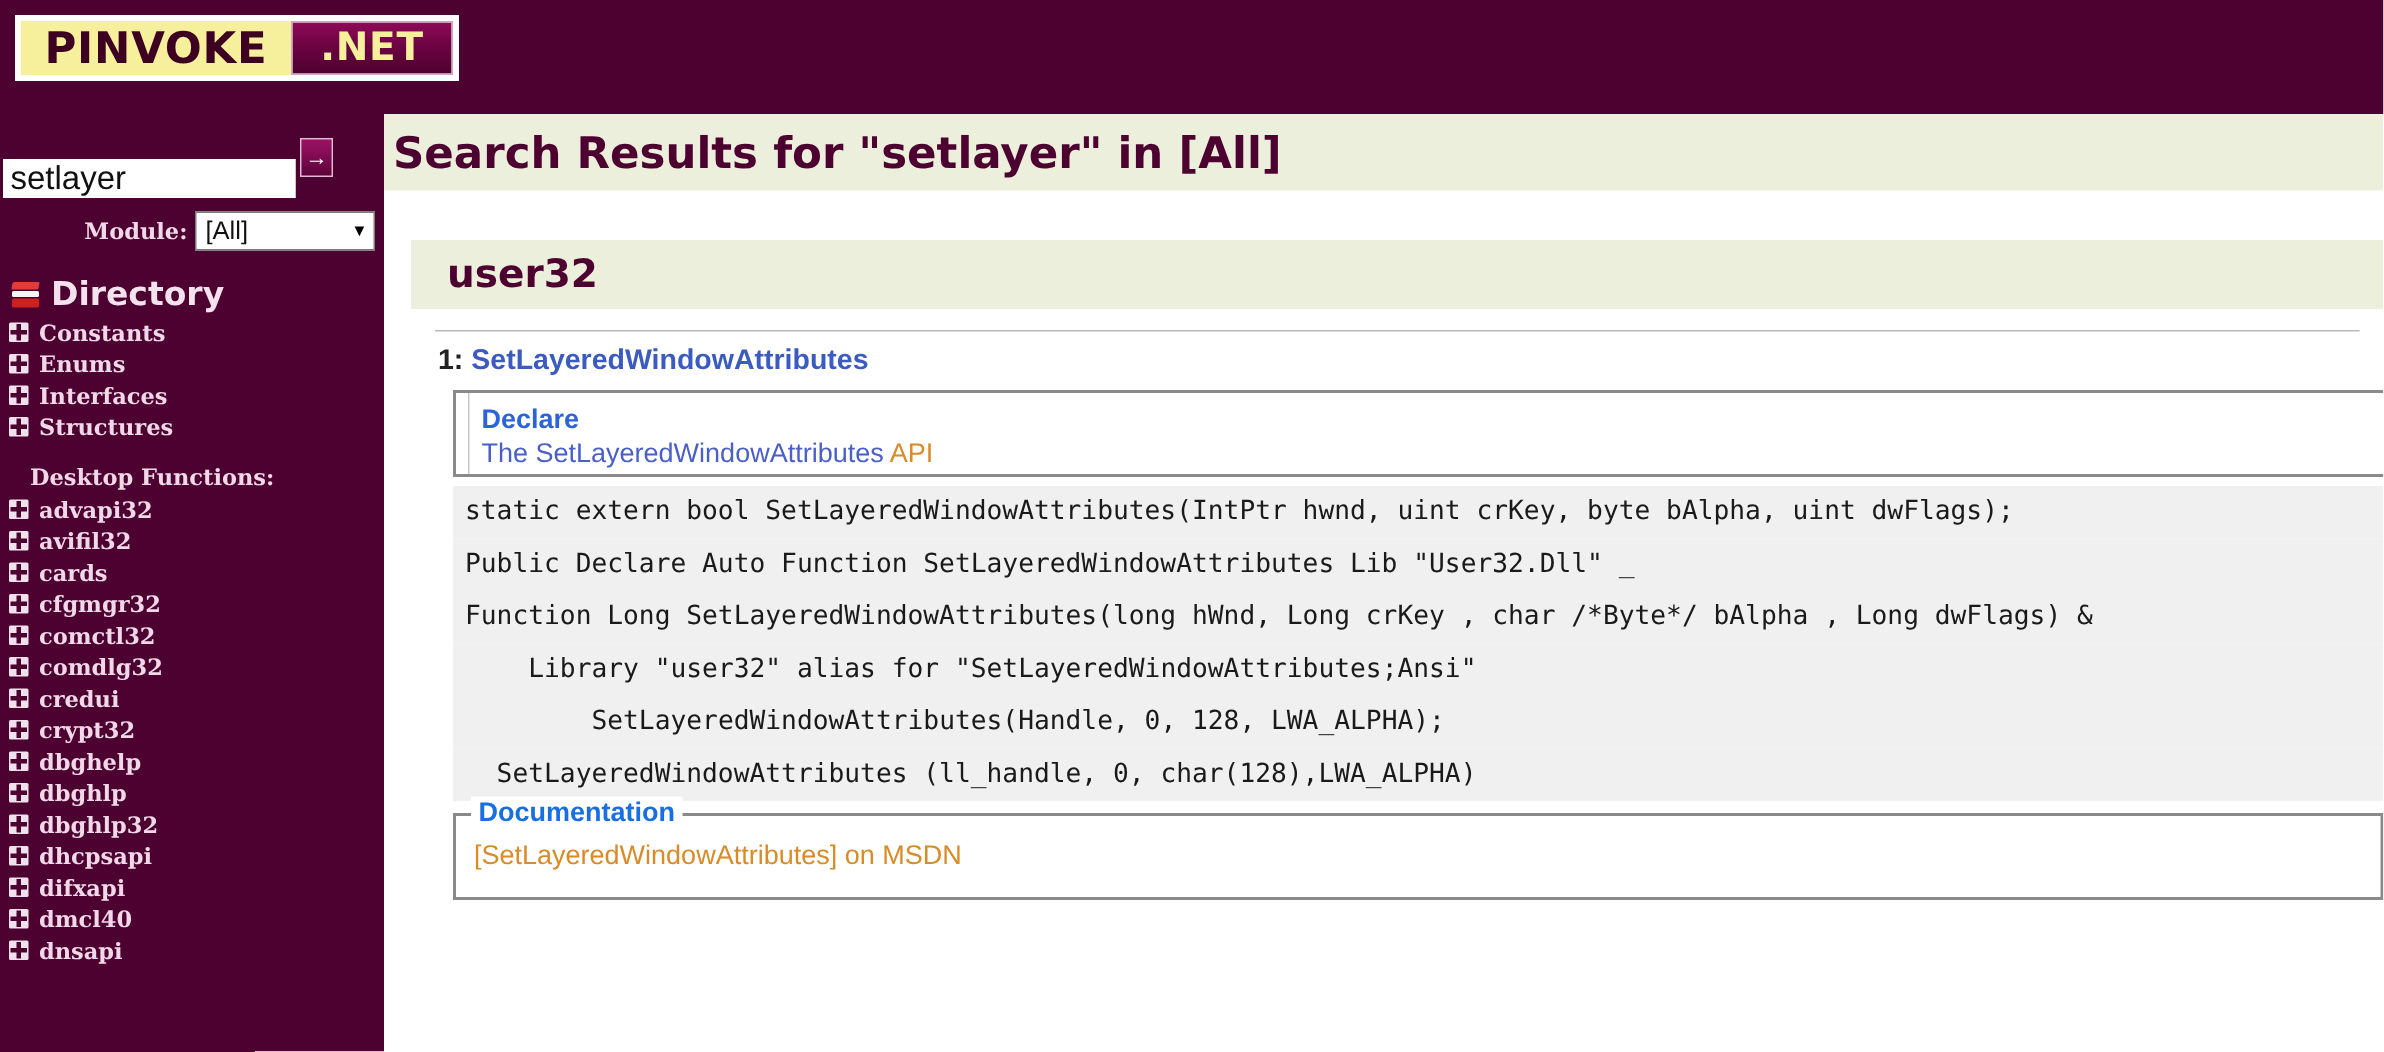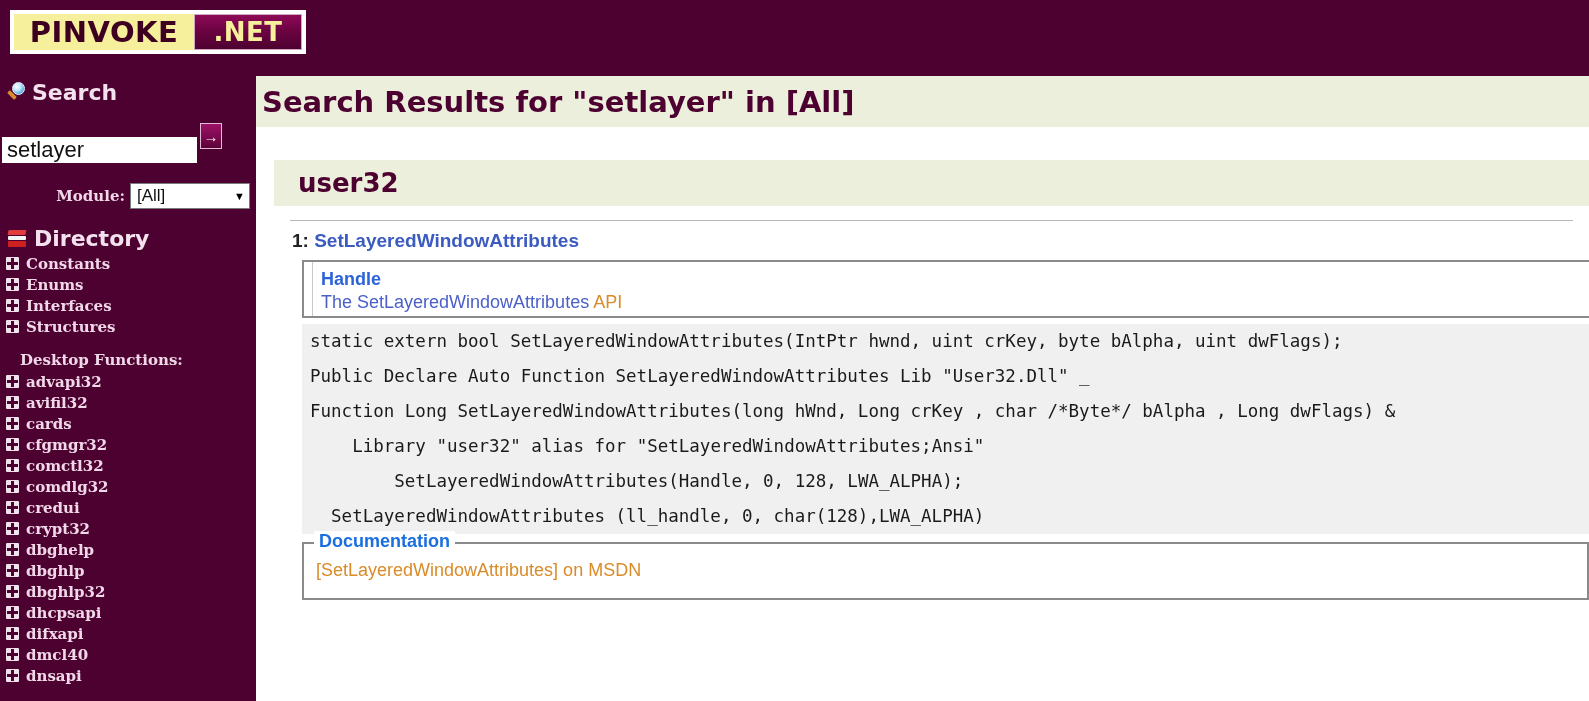--- a/index.html
+++ b/index.html
@@ -175,21 +175,21 @@
     color: #fff;
     font-size: 15px;
     line-height: 1;
   }
   .module-row {
     display: flex;
     align-items: center;
     justify-content: flex-end;
     gap: 5px;
     padding-right: 6px;
-    margin-top: 20px;
+    margin-top: 9px;
   }
   .module-label {
     font-family: "DejaVu Serif", serif;
     font-weight: bold;
     font-size: 15px;
     color: #f0d8e8;
   }
   #module-select {
     width: 120px; height: 26px;
     background: #fff;
@@ -342,27 +342,20 @@
         <span>PINVOKE</span>
       </div>
       <div id="logo-right">
         <span>.NET</span>
       </div>
     </div>
   </div>
 
   <div id="sidebar">
 
-    <div class="side-head">
-      <span class="mag-icon">
-        <span class="glass"></span>
-          <span class="handle"></span>
-      </span>
-      <span class="h-label">Search</span>
-    </div>
 
     <div class="search-row">
       <input id="search-input" type="text" value="setlayer" style="">
       <div id="search-go">
         <span>→</span>
       </div>
     </div>
 
     <div class="module-row">
       <span class="module-label">Module:</span>
@@ -482,21 +475,21 @@
     <div class="result-area">
       <div class="result-sep"></div>
 
       <div class="result-head">
         <span class="idx">1:</span>
         <span class="fname">SetLayeredWindowAttributes</span>
       </div>
 
       <div class="summary-box">
         <div class="summary-inner">
-          <div class="summary-legend">Handle</div>
+          <div class="summary-legend">Declare</div>
           <div class="summary-text"><span>The SetLayeredWindowAttributes </span><span class="api">API</span></div>
         </div>
       </div>
 
       <div class="code-block">
         <div class="code-line alt">static extern bool SetLayeredWindowAttributes(IntPtr hwnd, uint crKey, byte bAlpha, uint dwFlags);</div>
         <div class="code-line alt">Public Declare Auto Function SetLayeredWindowAttributes Lib "User32.Dll" _</div>
         <div class="code-line alt">Function Long SetLayeredWindowAttributes(long hWnd, Long crKey , char /*Byte*/ bAlpha , Long dwFlags) &amp;</div>
         <div class="code-line alt">    Library "user32" alias for "SetLayeredWindowAttributes;Ansi"</div>
         <div class="code-line alt">        SetLayeredWindowAttributes(Handle, 0, 128, LWA_ALPHA);</div>

